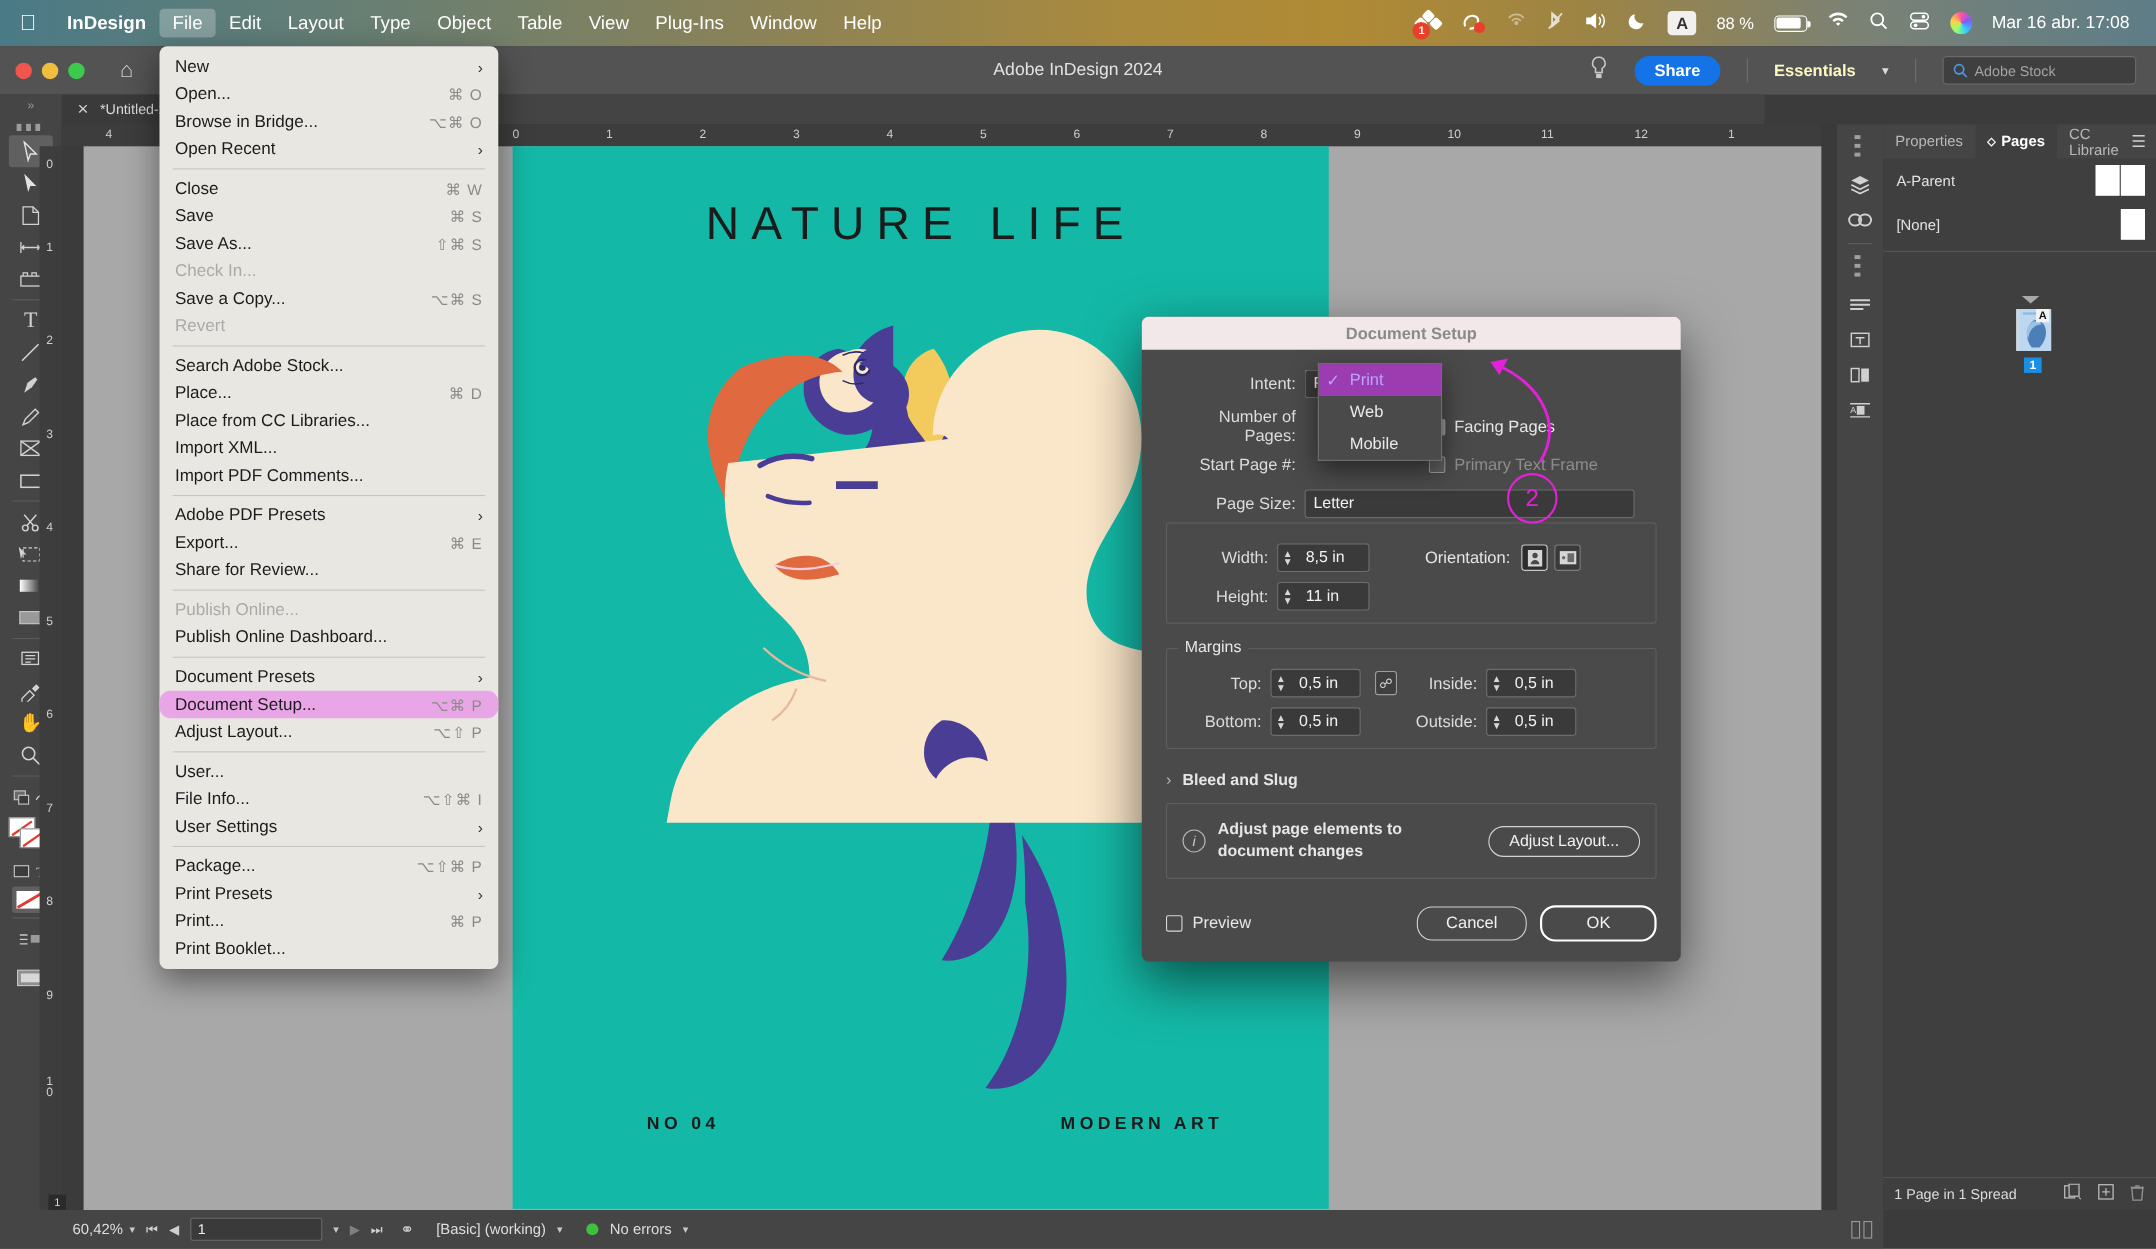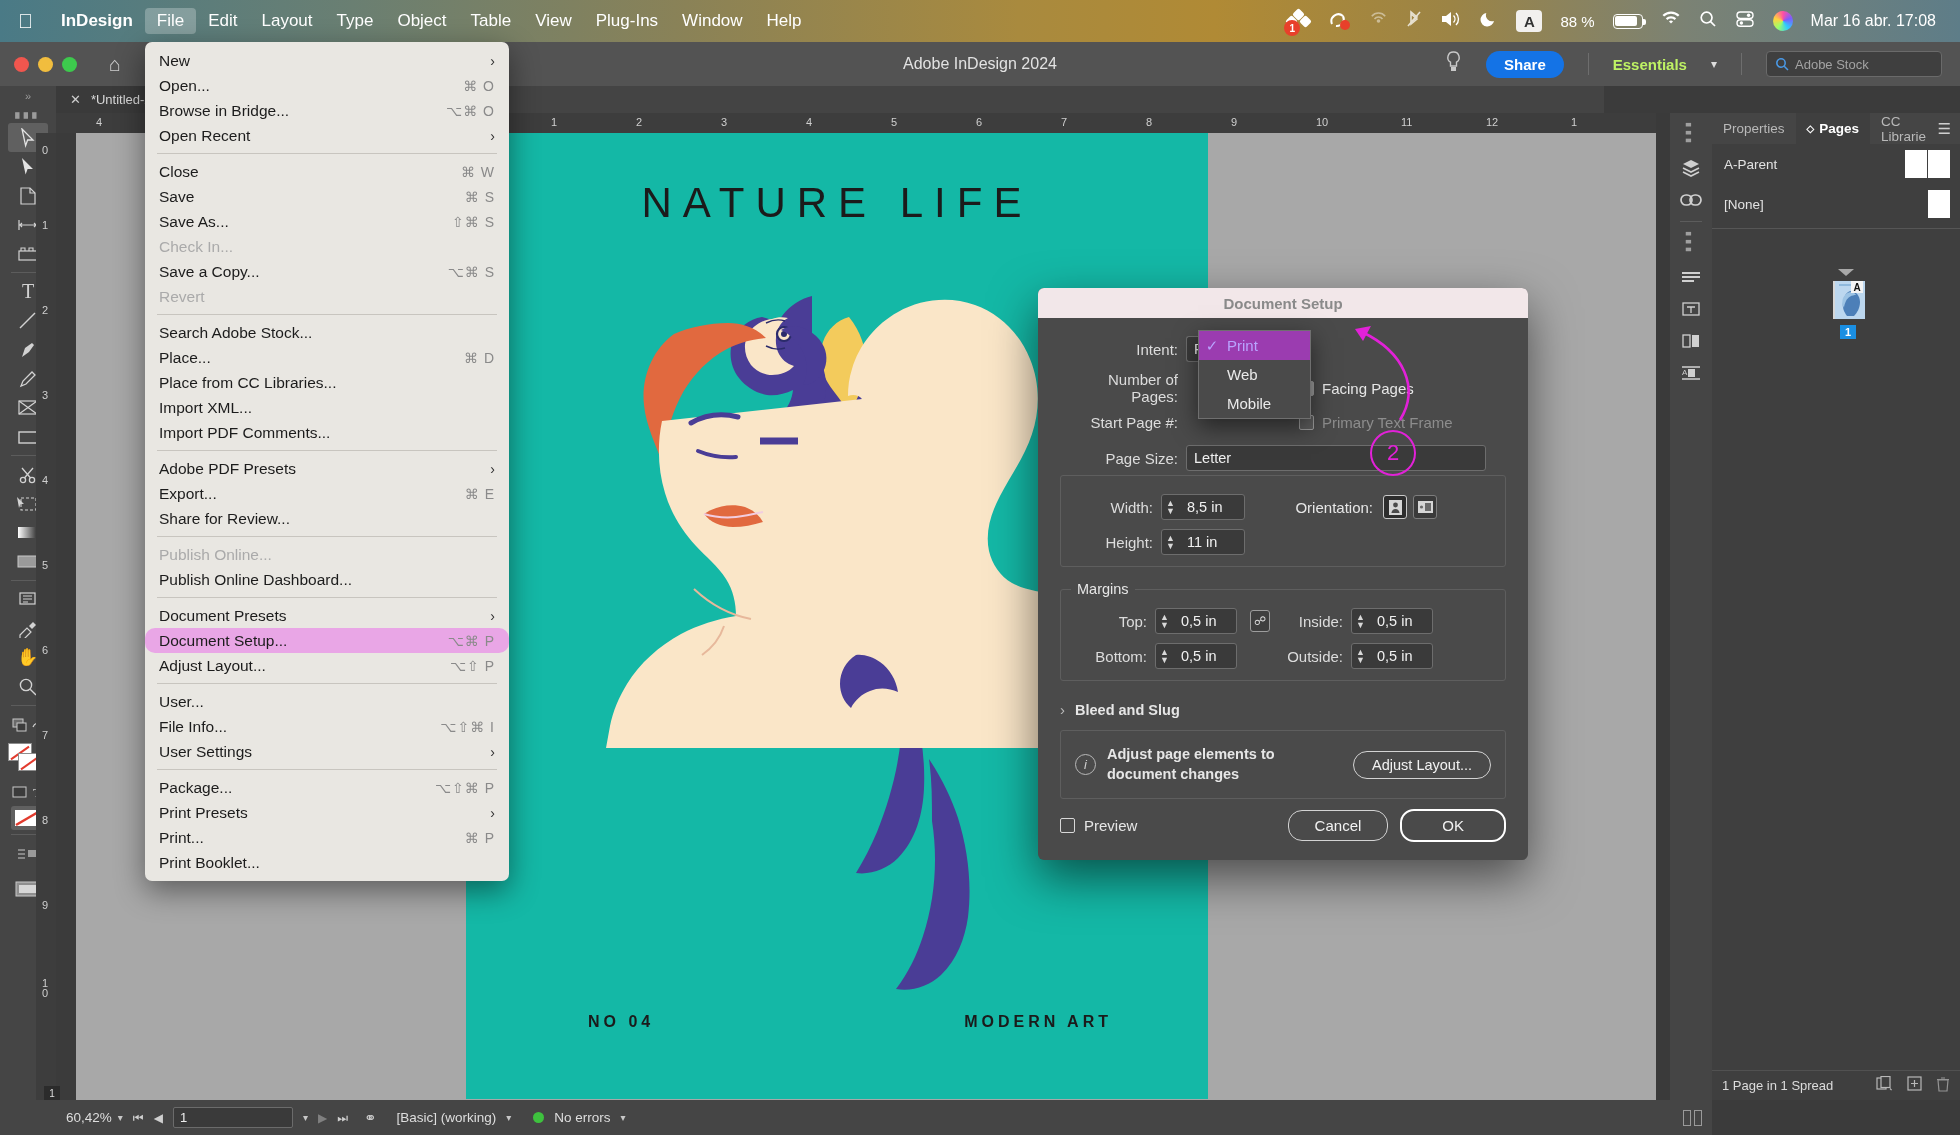--- a/index.html
+++ b/index.html
@@ -31,21 +31,21 @@
   .siri{width:20px;height:20px;border-radius:50%;background:conic-gradient(#ff4fa3,#7b5cff,#2ecbff,#9bff6b,#ffd23f,#ff4fa3);}
 
   
   #appbar{position:absolute;left:0;top:42px;width:1960px;height:44px;background:#535353;display:flex;align-items:center;}
   .traffic{display:flex;gap:9px;margin-left:14px;}
   .tl{width:15px;height:15px;border-radius:50%;}
   .homeico{margin-left:32px;color:#cfcfcf;font-size:20px;}
   #apptitle{position:absolute;left:0;right:0;text-align:center;color:#e2e2e2;font-size:16px;pointer-events:none;}
   .appbar-right{margin-left:auto;display:flex;align-items:center;gap:24px;padding-right:18px;}
   .sharebtn{background:#1473e6;color:#fff;border-radius:14px;padding:5px 18px;font-size:15px;font-weight:bold;}
-  .wsname{color:#bef264;font-size:15px;font-weight:bold;}
+  .wsname{color:#fef9c3;font-size:15px;font-weight:bold;}
   .stocksearch{width:176px;height:26px;background:#3f3f3f;border:1px solid #6a6a6a;border-radius:4px;display:flex;align-items:center;padding:0 8px;gap:6px;color:#a3a3a3;font-size:13px;}
   .vsep{width:1px;height:22px;background:#6e6e6e;}
 
   
   #tabbar{position:absolute;left:56px;top:86px;width:1548px;height:27px;background:#444;display:flex;align-items:center;}
   .doctab{display:flex;align-items:center;gap:10px;padding:0 14px;height:27px;background:#3a3a3a;color:#d8d8d8;font-size:13px;}
 
   
   #tools{position:absolute;left:0;top:86px;width:56px;bottom:35px;background:#454545;display:flex;flex-direction:column;align-items:center;padding-top:4px;}
   .grip{color:#9b9b9b;font-size:11px;margin-bottom:4px;}
@@ -69,21 +69,21 @@
   #page{position:absolute;left:390px;top:-12px;width:742px;height:978px;background:#14b8a6;overflow:hidden;}
   .cover-title{position:absolute;top:58px;left:0;right:0;text-align:center;font-size:42px;letter-spacing:11px;color:#1b1b1b;font-weight:500;}
   .cover-no{position:absolute;left:122px;bottom:68px;font-size:16px;letter-spacing:4px;color:#1b1b1b;font-weight:600;}
   .cover-art{position:absolute;right:96px;bottom:68px;font-size:16px;letter-spacing:4px;color:#1b1b1b;font-weight:600;}
 
   
   .callout{position:absolute;}
   .cnum{width:46px;height:46px;border:2.5px solid #e221d8;border-radius:50%;color:#e221d8;font-size:22px;display:flex;align-items:center;justify-content:center;background:transparent;}
 
   
-  #filemenu{position:absolute;left:145px;top:42px;width:364px;background:#e9e7e2;
+  #filemenu{position:absolute;left:145px;top:42px;width:308px;background:#e9e7e2;
     border-radius:7px;box-shadow:0 10px 30px rgba(0,0,0,.45);padding:6px 0;font-size:15.5px;color:#1c1c1c;z-index:50;}
   .fm-item{display:flex;align-items:center;height:25px;padding:0 14px;white-space:nowrap;}
   .fm-item .lbl{flex:1;}
   .fm-item .key{color:#8a8a8a;font-size:14px;letter-spacing:1px;}
   .fm-item .arrow{color:#333;font-size:14px;}
   .fm-item.dim .lbl{color:#aaa;}
   .fm-item.hl{background:#e9a6e6;border-radius:10px;}
   .fm-sep{height:1px;background:#c8c5bf;margin:5px 12px;}
 
   
@@ -741,21 +741,21 @@
       <div style="display:flex;align-items:center">
         <span style="width:21px;height:21px;border:1.3px solid #b8b8b8;border-radius:50%;display:flex;align-items:center;justify-content:center;font-size:13px;color:#cfcfcf;font-style:italic;margin-right:11px">i</span>
         <div style="font-weight:bold;font-size:14.5px;line-height:1.35">
           <div>Adjust page elements to</div>
           <div>document changes</div>
         </div>
         <span class="btn" style="margin-left:auto;padding:5px 18px;font-size:14.5px">Adjust Layout...</span>
       </div>
     </div>
 
-    <div class="row" style="margin-top:10px;margin-bottom:0;align-items:center">
+    <div class="row" style="margin-top:24px;margin-bottom:0;align-items:center">
       <span class="chk" style="border-color:#d8d8d8;background:transparent"></span>
       <span style="margin-left:9px">Preview</span>
       <span class="btn" style="margin-left:auto">Cancel</span>
       <span class="btn primary" style="margin-left:12px;padding:6px 40px">OK</span>
     </div>
   </div>
 
   <div id="intentPop">
     <div class="opt sel">
         <span class="ck">✓</span>

